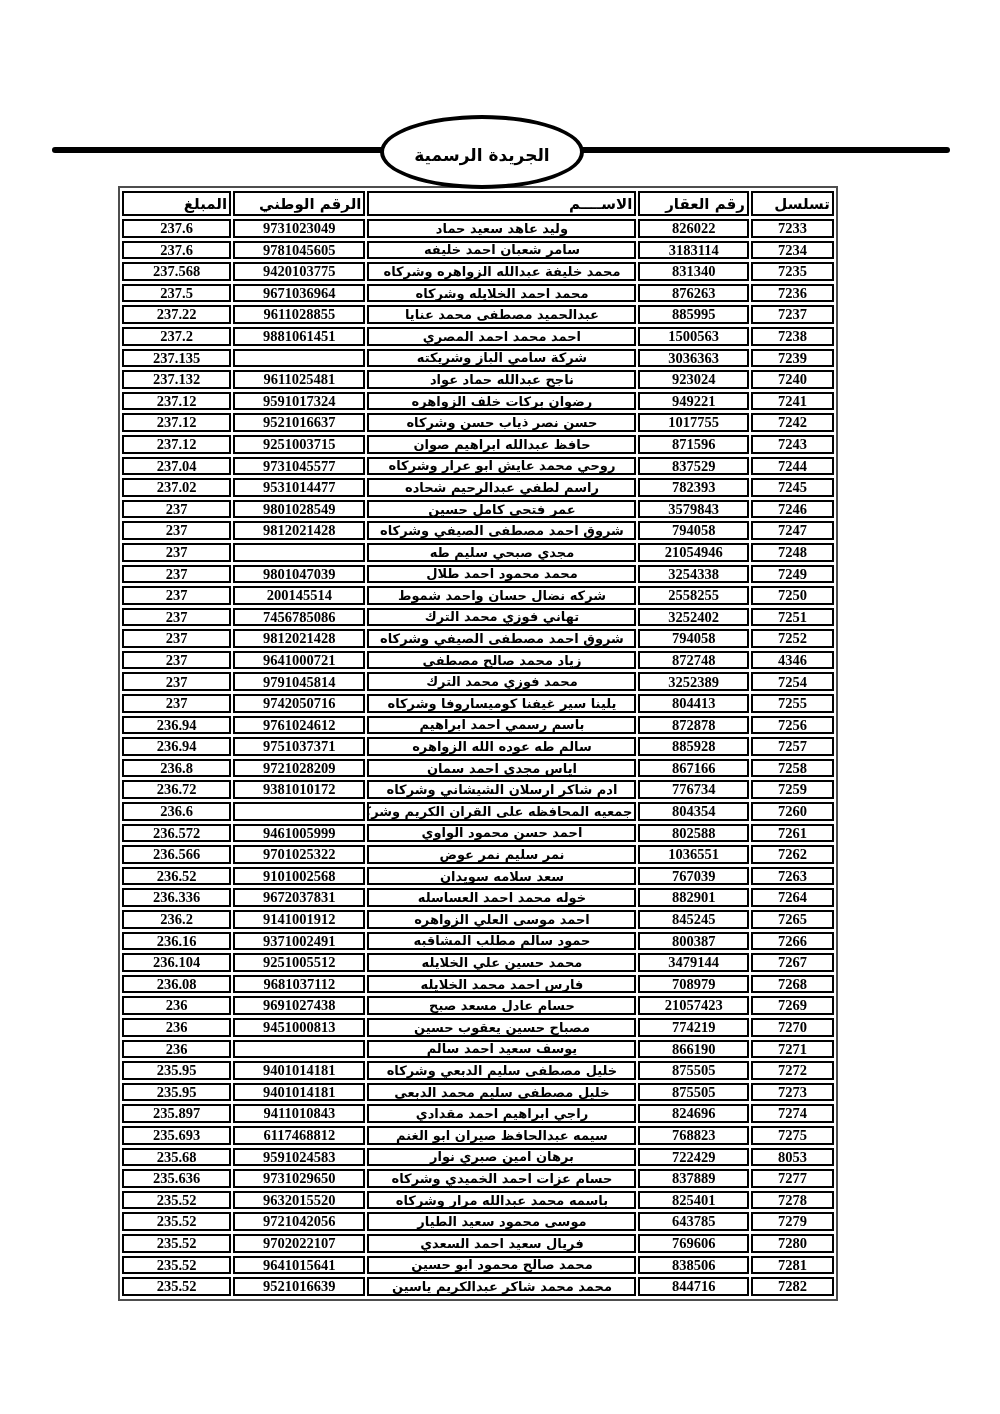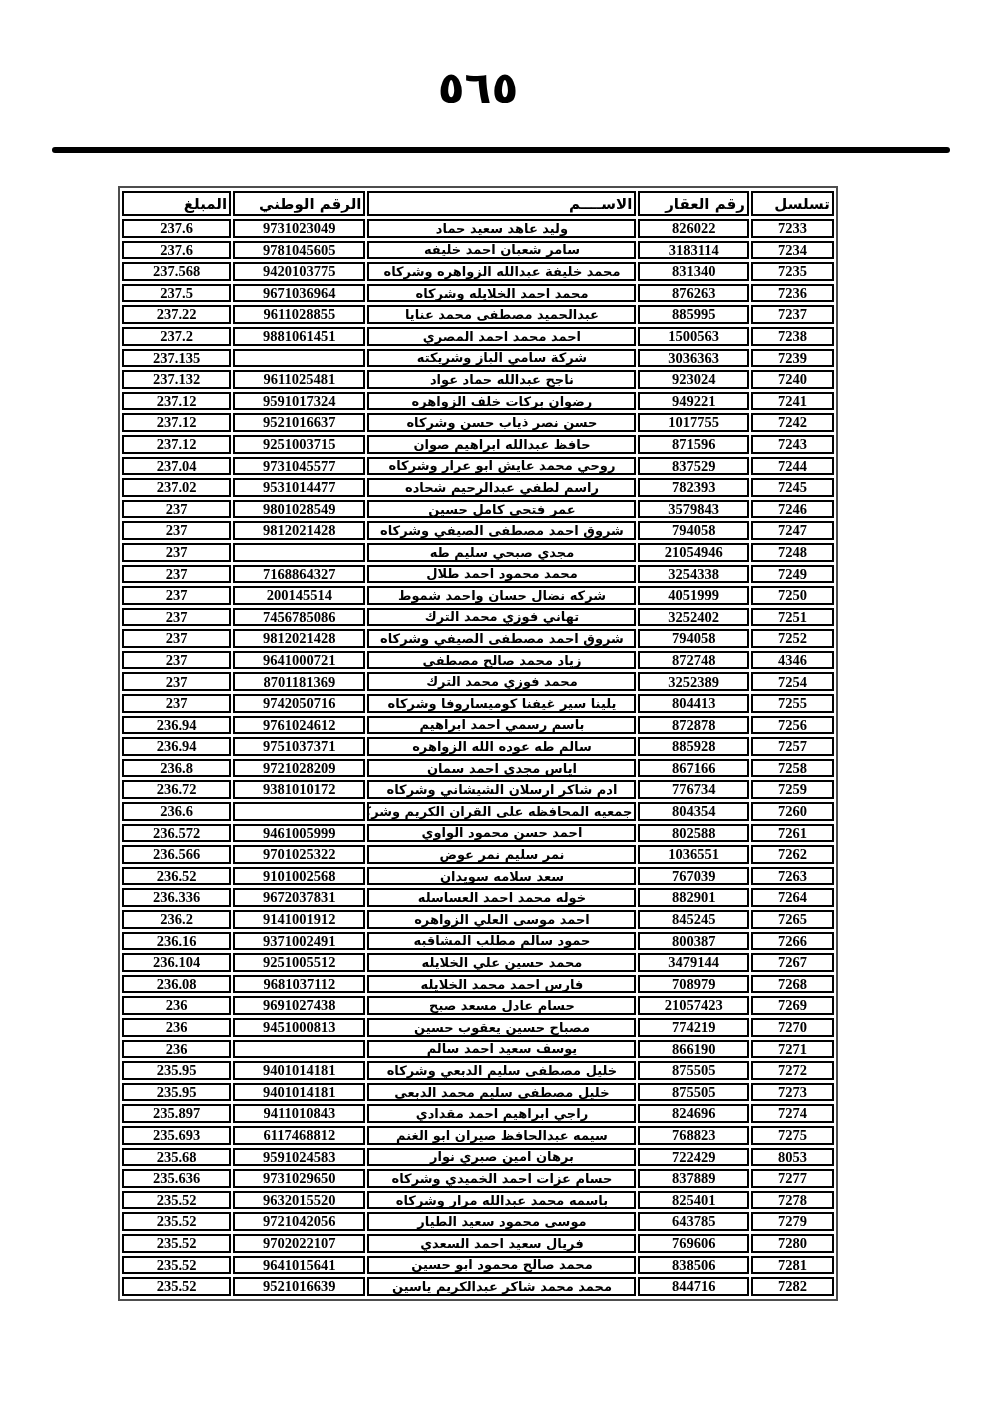--- a/index.html
+++ b/index.html
@@ -91,24 +91,26 @@
   col.c-property { width: 15.7%; }
   col.c-name     { width: 38.2%; }
   col.c-national { width: 18.8%; }
   col.c-amount   { width: 15.5%; }
 </style>
 </head>
 <body>
 
 <div class="page">
 
-  <div class="page-number">٥٦٥</div>
 
   <div class="rule"></div>
 
+  <div class="banner-ellipse">
+    <span>الجريدة الرسمية</span>
+  </div>
 
   <table class="gazette">
     <colgroup>
       <col class="c-serial">
       <col class="c-property">
       <col class="c-name">
       <col class="c-national">
       <col class="c-amount">
     </colgroup>
     <thead>
@@ -230,26 +232,26 @@
           <td>7248</td>
           <td>21054946</td>
           <td>مجدي صبحي سليم طه</td>
           <td></td>
           <td>237</td>
         </tr>
         <tr>
           <td>7249</td>
           <td>3254338</td>
           <td>محمد محمود احمد طلال</td>
-          <td>7168864327</td>
+          <td>9801047039</td>
           <td>237</td>
         </tr>
         <tr>
           <td>7250</td>
-          <td>4051999</td>
+          <td>2558255</td>
           <td>شركه نضال حسان واحمد شموط</td>
           <td>200145514</td>
           <td>237</td>
         </tr>
         <tr>
           <td>7251</td>
           <td>3252402</td>
           <td>تهاني فوزي محمد الترك</td>
           <td>7456785086</td>
           <td>237</td>
@@ -265,21 +267,21 @@
           <td>4346</td>
           <td>872748</td>
           <td>زياد محمد صالح مصطفى</td>
           <td>9641000721</td>
           <td>237</td>
         </tr>
         <tr>
           <td>7254</td>
           <td>3252389</td>
           <td>محمد فوزي محمد الترك</td>
-          <td>8701181369</td>
+          <td>9791045814</td>
           <td>237</td>
         </tr>
         <tr>
           <td>7255</td>
           <td>804413</td>
           <td>يلينا سير غيفنا كوميساروفا وشركاه</td>
           <td>9742050716</td>
           <td>237</td>
         </tr>
         <tr>

